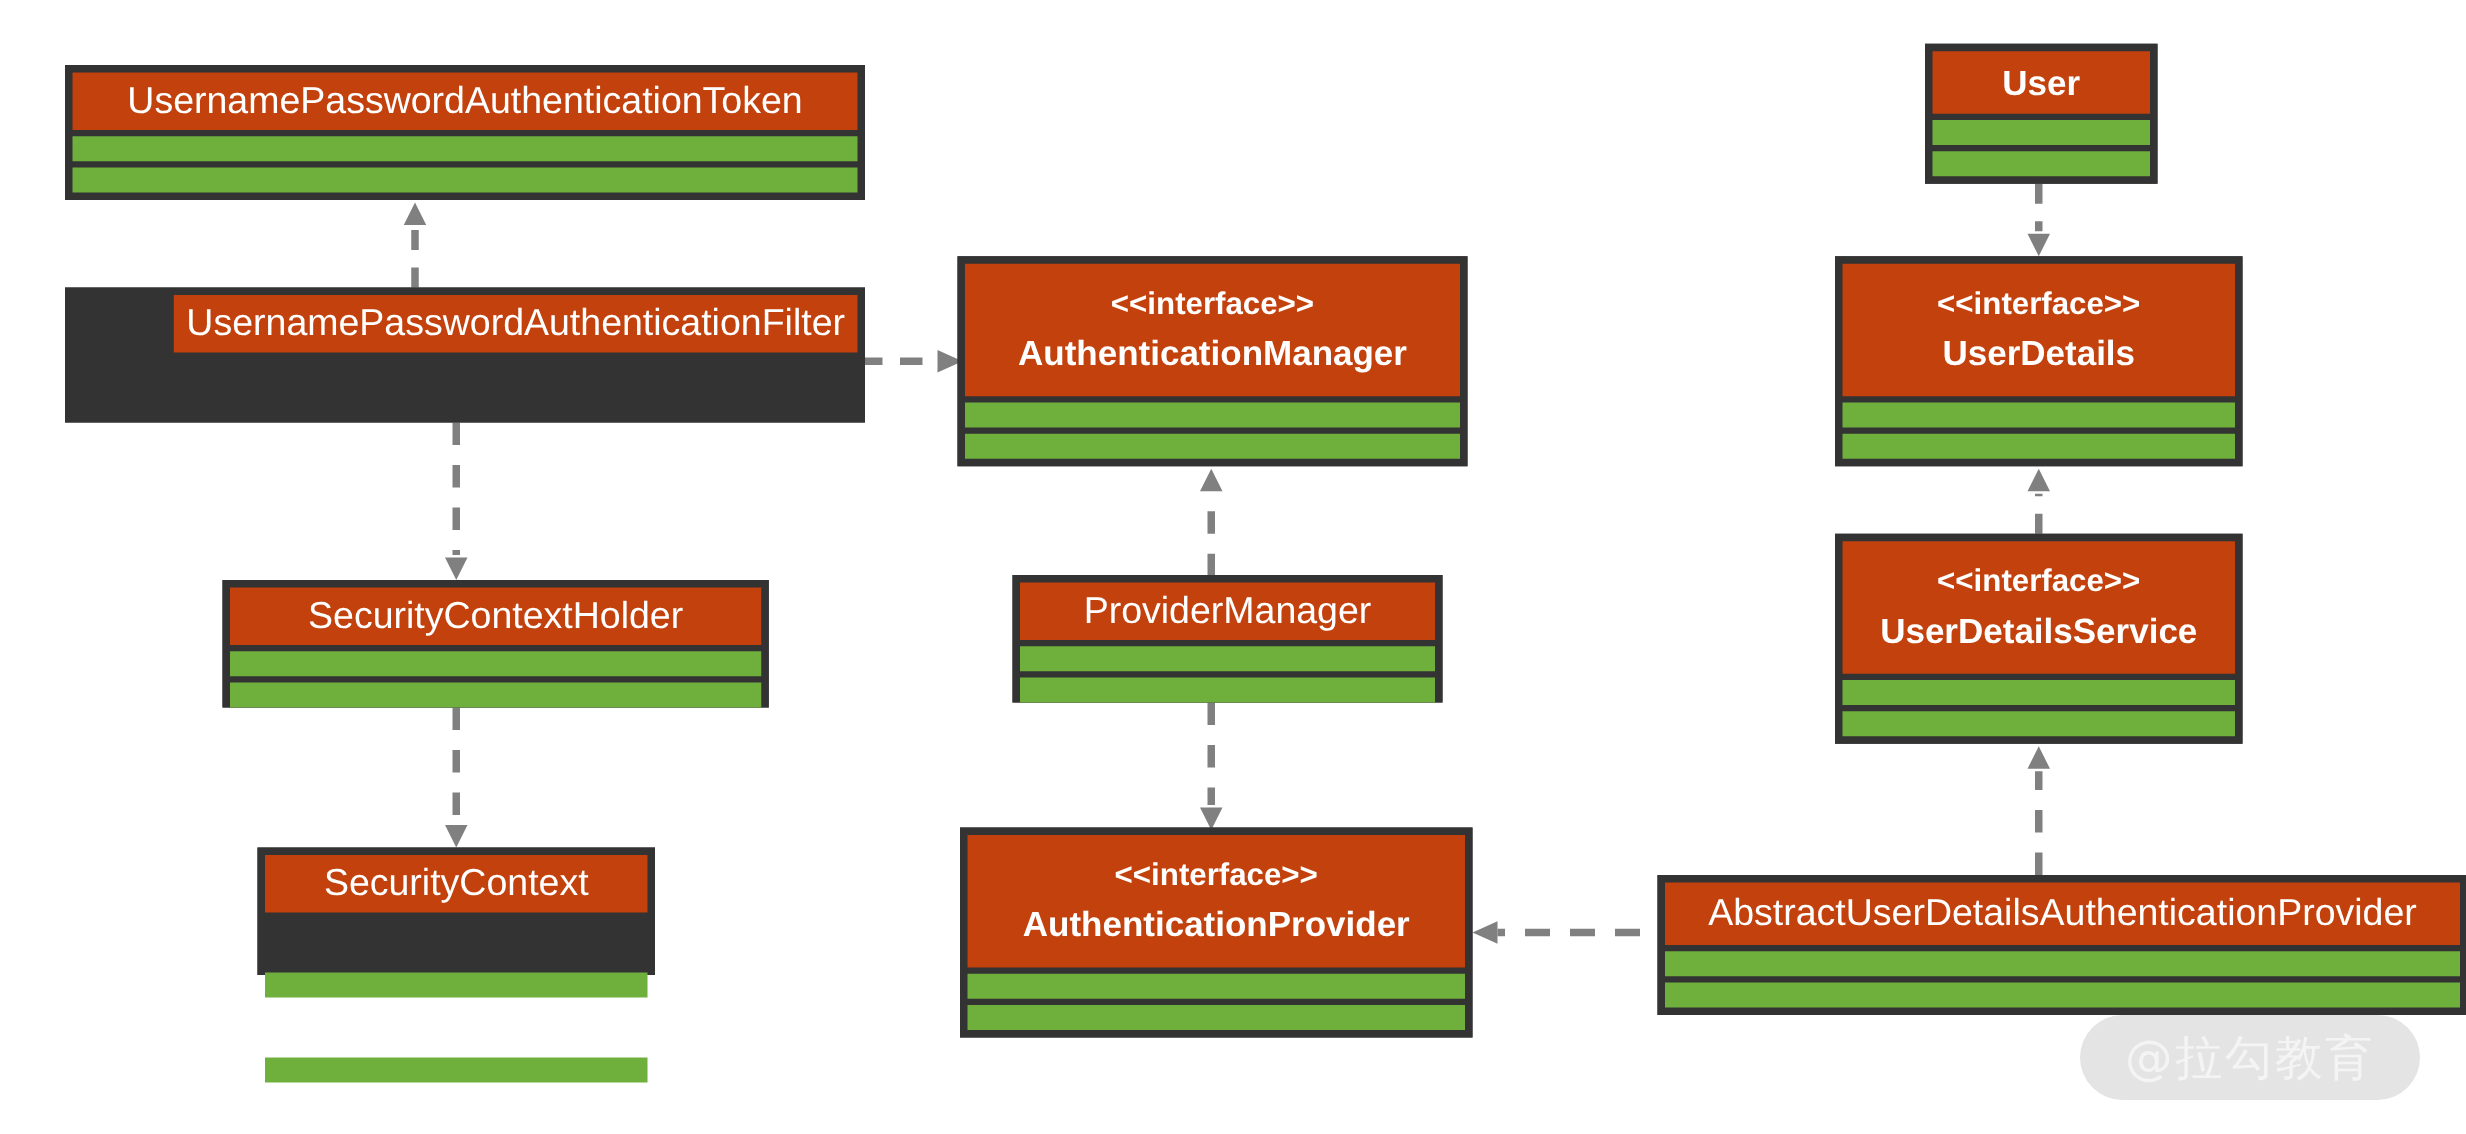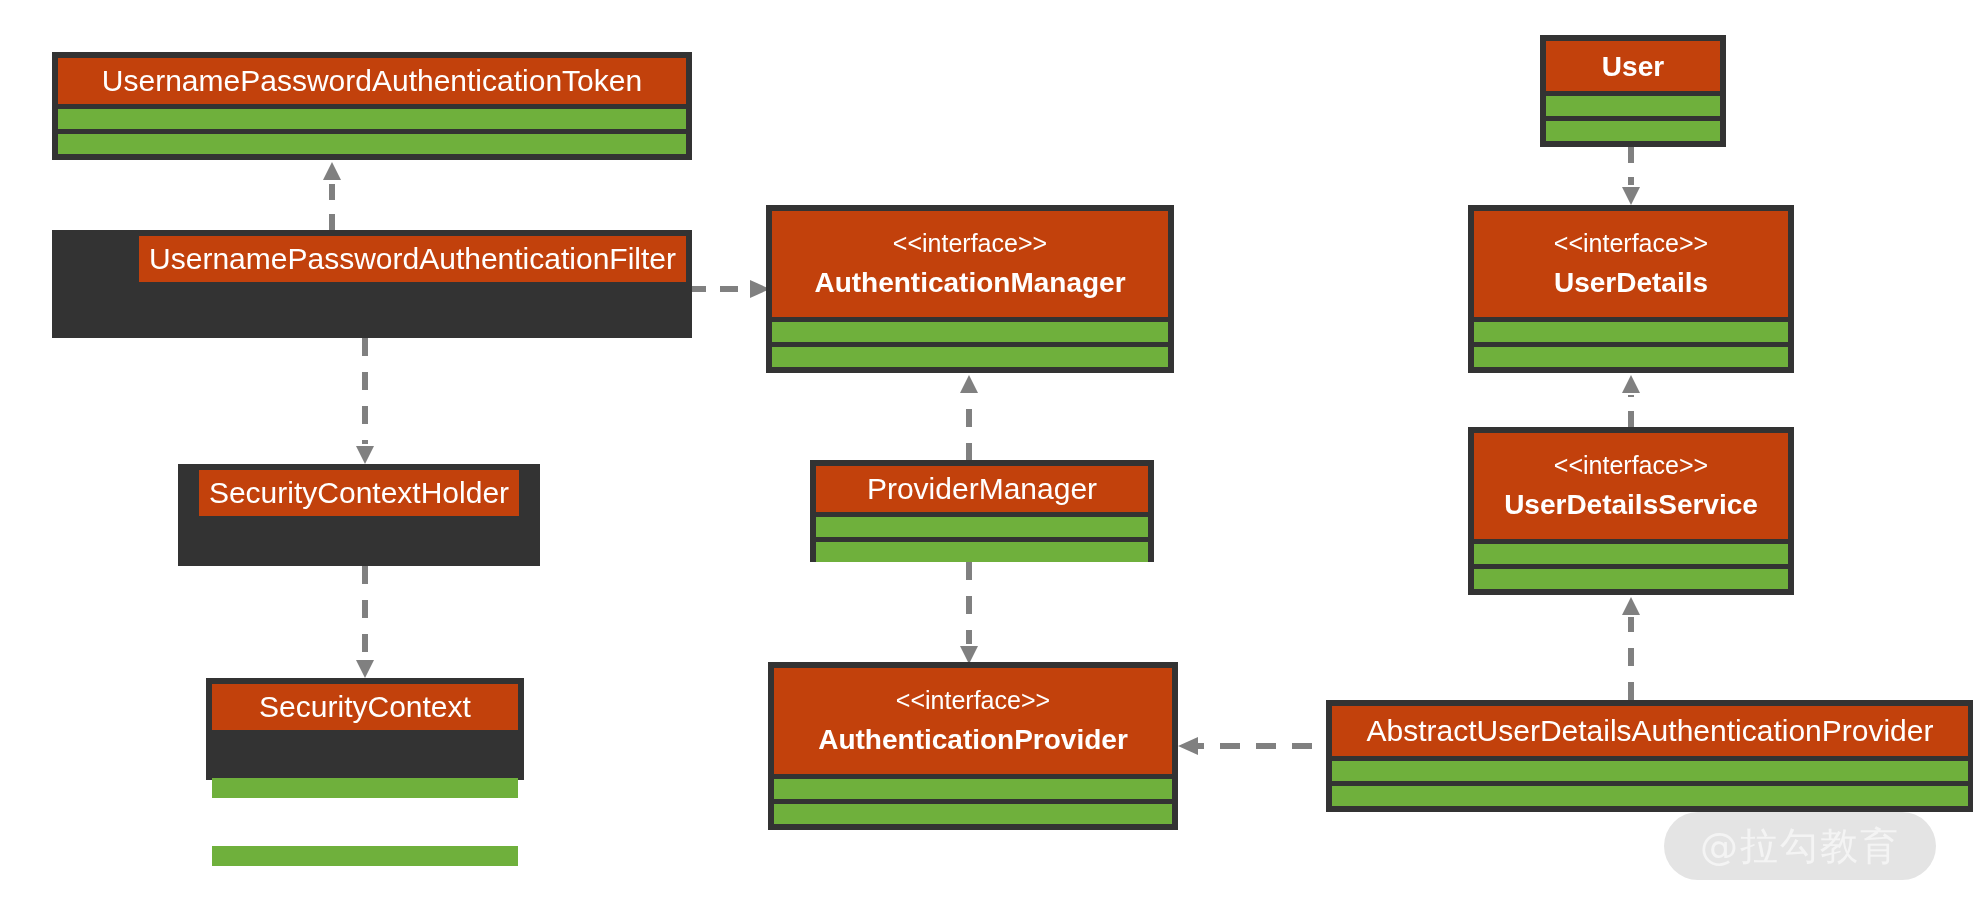--- a/index.html
+++ b/index.html
@@ -37,21 +37,21 @@
     align-items: center;
     justify-content: center;
     text-align: center;
     line-height: 1.25;
     flex: 1 1 auto;
     padding: 4px 10px;
     box-sizing: border-box;
     white-space: nowrap;
   }
   .uml-stereotype {
-    font-weight: 400;
+    font-weight: 700;
     font-size: 25px;
     letter-spacing: 0px;
     display: block;
     margin-bottom: 6px;
   }
   .uml-name {
     display: block;
     font-size: 27px;
     font-weight: 400;
   }
@@ -172,21 +172,21 @@
   </div>
 
   <div class="uml-class fs-30" style="left:52px; top:230px; width:640px; height:108px;align-items:flex-end;">
     <div class="uml-title">
       <span class="uml-name">UsernamePasswordAuthenticationFilter</span>
     </div>
     <div class="uml-compartment"></div>
     <div class="uml-compartment"></div>
   </div>
 
-  <div class="uml-class fs-30" style="left:178px; top:464px; width:362px; height:102px;align-items:center;">
+  <div class="uml-class fs-30" style="left:178px; top:464px; width:437px; height:102px;">
     <div class="uml-title">
       <span class="uml-name">SecurityContextHolder</span>
     </div>
     <div class="uml-compartment"></div>
     <div class="uml-compartment"></div>
   </div>
 
   <div class="uml-class fs-30" style="left:206px; top:678px; width:318px; height:102px;gap:48px;">
     <div class="uml-title">
       <span class="uml-name">SecurityContext</span>

